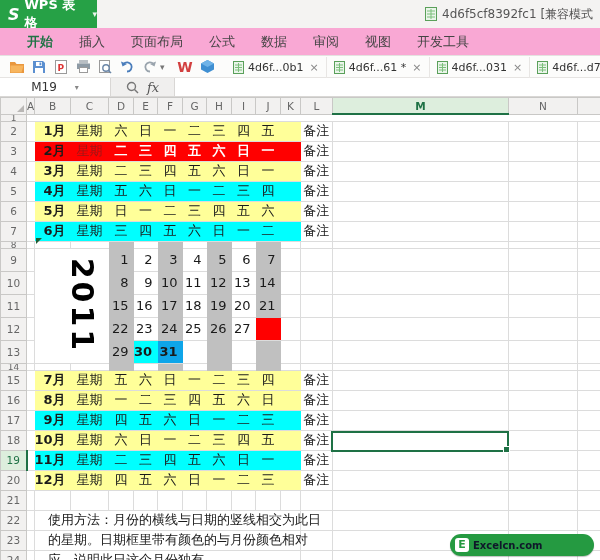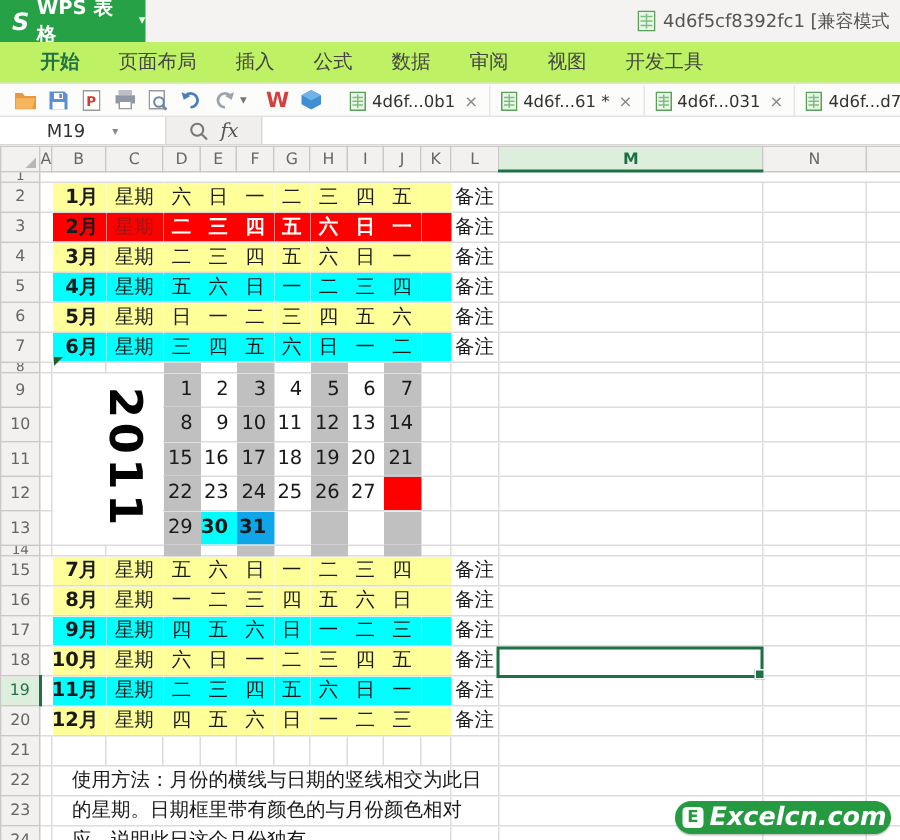--- a/index.html
+++ b/index.html
@@ -8,21 +8,21 @@
   
   .titlebar{position:absolute;left:0;top:0;width:600px;height:28px;background:#f4f3f2;}
   .appbtn{position:absolute;left:0;top:0;width:97px;height:28px;background:#26a146;color:#fff;
           display:flex;align-items:center;gap:5px;padding-left:8px;box-sizing:border-box;cursor:pointer;}
   .appbtn .logo{font-weight:bold;font-size:16px;font-style:italic;}
   .appbtn .nm{font-weight:bold;font-size:13px;}
   .appbtn .car{font-size:9px;opacity:.9;}
   .doctitle{position:absolute;left:425px;top:0;height:28px;display:flex;align-items:center;gap:5px;
             font-size:12px;color:#555;white-space:nowrap;}
   
-  .ribbon{position:absolute;left:0;top:28px;width:600px;height:28px;background:#bef264;
+  .ribbon{position:absolute;left:0;top:28px;width:600px;height:28px;background:#f9a8d4;
           display:flex;align-items:stretch;padding-left:14px;border-bottom:1px solid #e4e2e0;box-sizing:border-box;}
   .rtab{padding:0 13px;line-height:27px;font-size:13px;color:#444;cursor:pointer;}
   .rtab.active{color:#217346;font-weight:bold;}
   
   .toolbar{position:absolute;left:0;top:56px;width:600px;height:22px;background:#fcfcfb;
            display:flex;align-items:center;padding-left:6px;box-sizing:border-box;border-bottom:1px solid #e6e4e2;}
   .tico{width:22px;height:18px;display:flex;align-items:center;justify-content:center;cursor:pointer;}
   .tcaret{color:#777;font-size:9px;width:14px;cursor:pointer;}
   .wmark{color:#d24040;font-weight:bold;font-size:14px;width:22px;text-align:center;cursor:pointer;}
   .doctabs{display:flex;align-items:flex-end;height:22px;margin-left:8px;overflow:hidden;flex:1;}
@@ -74,21 +74,21 @@
           box-sizing:border-box;cursor:cell;}
   .selbox .handle{position:absolute;right:-3px;bottom:-3px;width:5px;height:5px;background:#1e7145;
                   border:1px solid #fff;cursor:crosshair;}
   .anchor{position:absolute;left:36px;top:141px;width:0;height:0;border-top:6px solid #1c5e35;
           border-right:6px solid transparent;}
   .watermark{position:absolute;left:450px;top:437px;width:144px;height:22px;background:#259a41;
              border-radius:11px;display:flex;align-items:center;gap:4px;padding-left:5px;
              box-sizing:border-box;box-shadow:0 1px 1px rgba(0,0,0,.25);}
   .watermark .badge{width:14px;height:14px;background:#fff;border-radius:3px;color:#259a41;
                     font-weight:bold;font-size:11px;line-height:14px;text-align:center;}
-  .watermark .wtxt{color:#ffffff;font-weight:bold;font-style:italic;font-size:17px;}
+  .watermark .wtxt{color:#0f172a;font-weight:bold;font-size:10px;}
 </style>
 </head>
 <body>
 
 <div class="titlebar">
   <div class="appbtn">
     <span class="logo">S</span>
     <span class="nm">WPS 表格</span>
     <span class="car">▾</span>
   </div>
@@ -96,22 +96,22 @@
     <svg width="12" height="14">
         <rect x="0.5" y="0.5" width="11" height="13" fill="#eaf5ea" stroke="#5aa05a"></rect>
         <path d="M2 4h8M2 7h8M2 10h8M6 2v10" stroke="#7cbf7c" stroke-width="1" fill="none"></path>
       </svg>
     <span>4d6f5cf8392fc1 [兼容模式</span>
   </div>
 </div>
 
 <div class="ribbon">
   <span class="rtab active">开始</span>
+  <span class="rtab">插入</span>
   <span class="rtab">页面布局</span>
-  <span class="rtab">插入</span>
   <span class="rtab">公式</span>
   <span class="rtab">数据</span>
   <span class="rtab">审阅</span>
   <span class="rtab">视图</span>
   <span class="rtab">开发工具</span>
 </div>
 
 <div class="toolbar">
   <span class="tico">
       <svg width="16" height="13">

